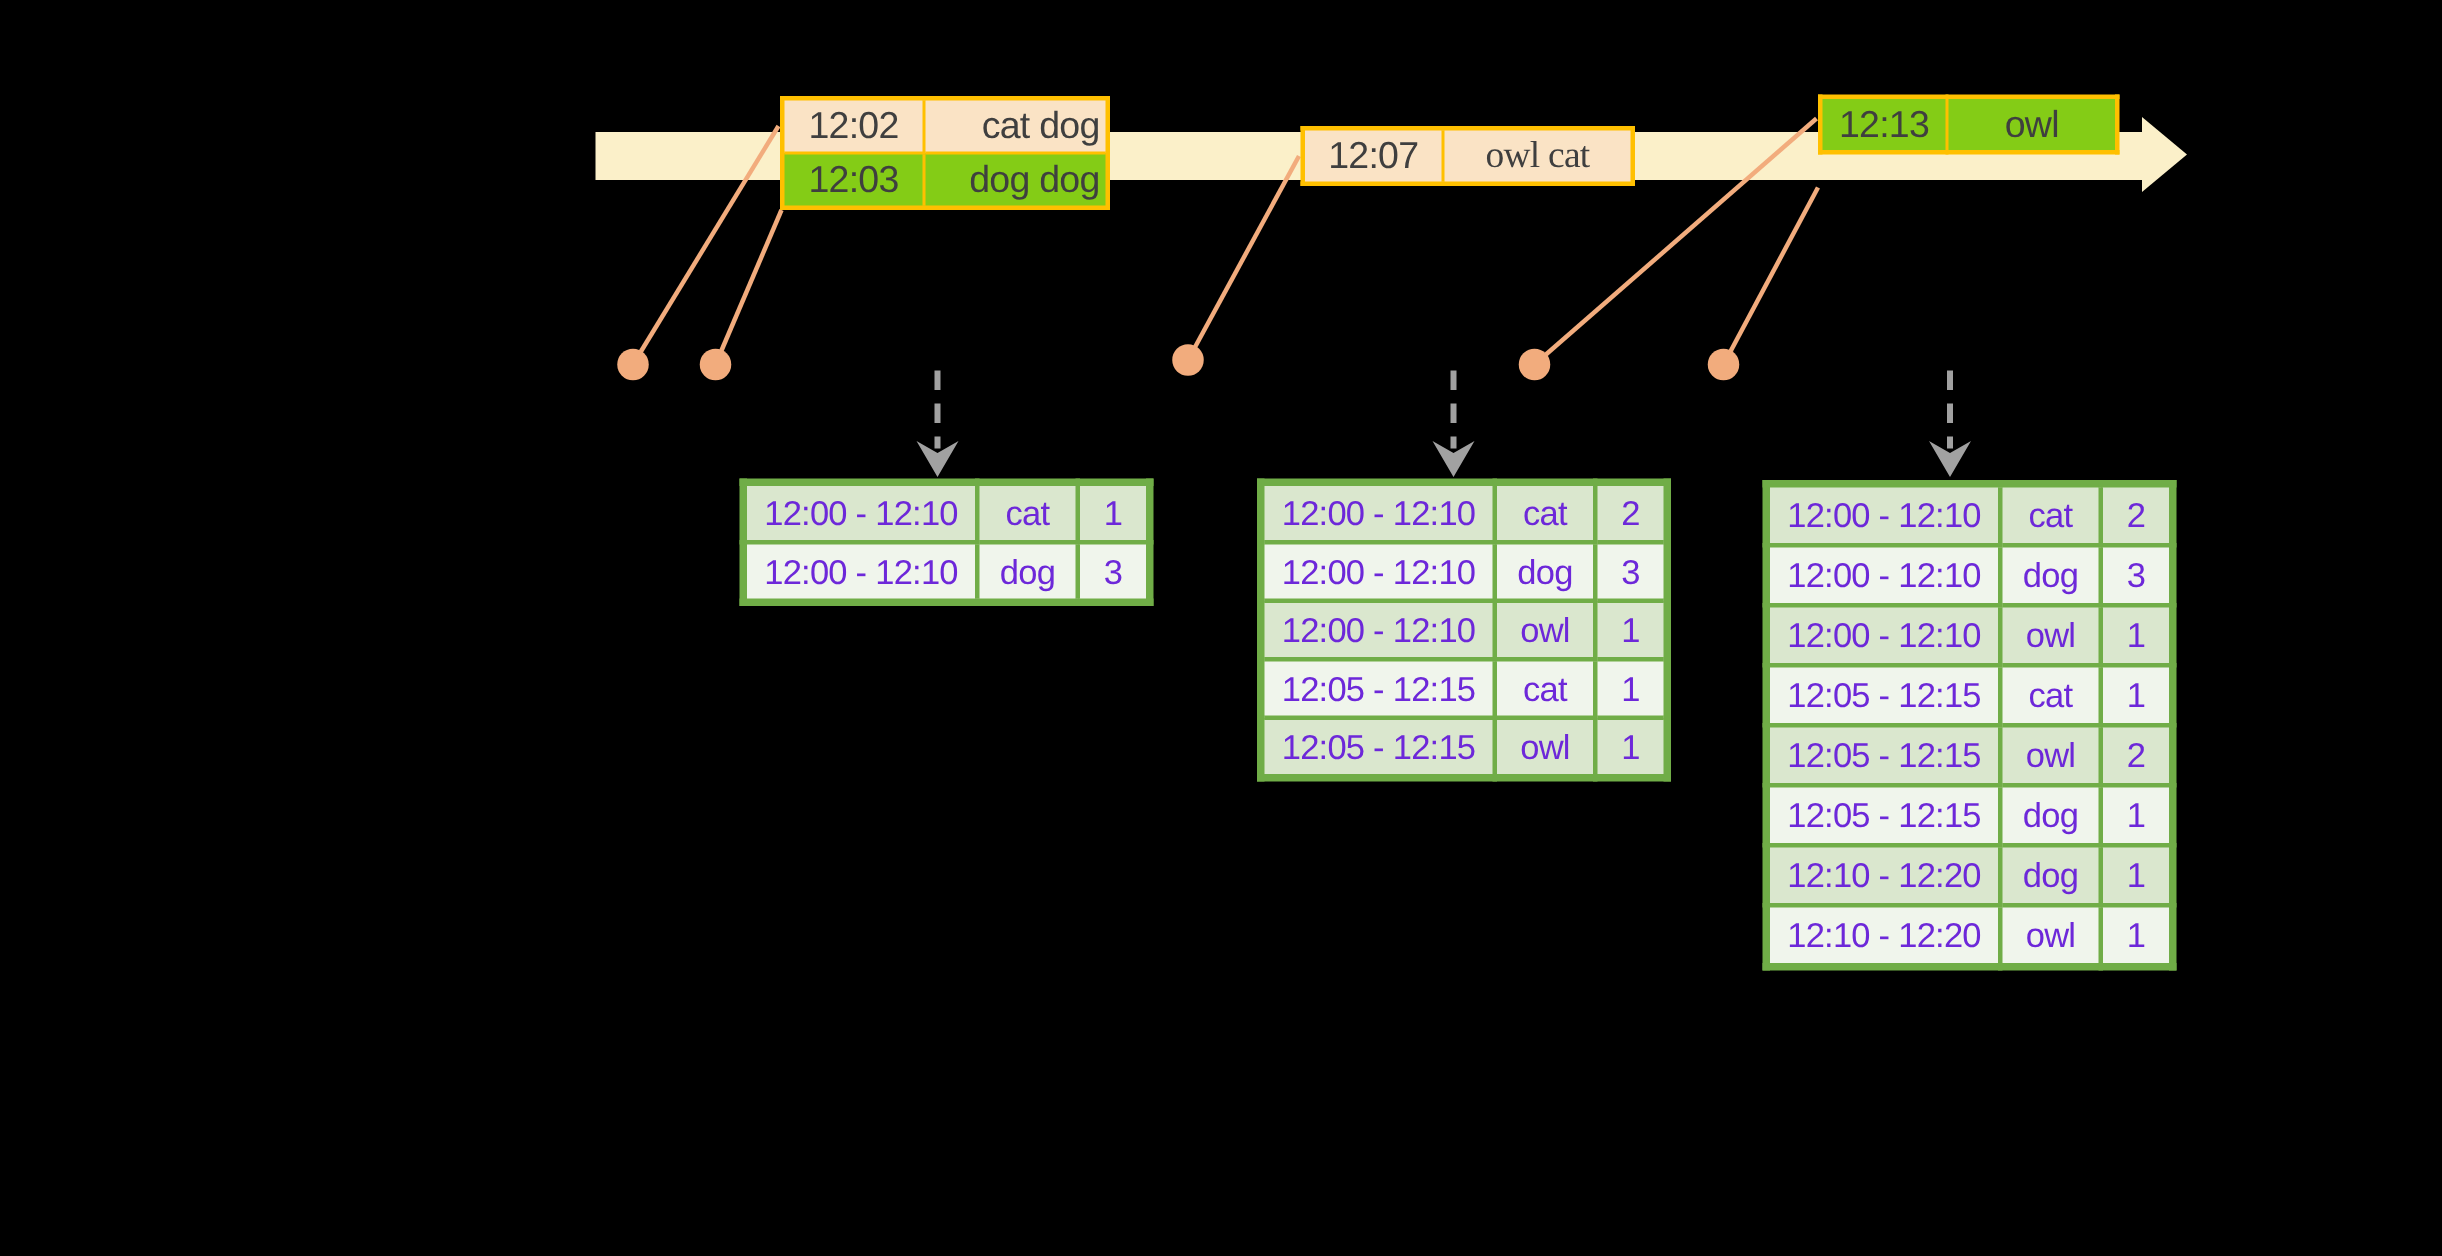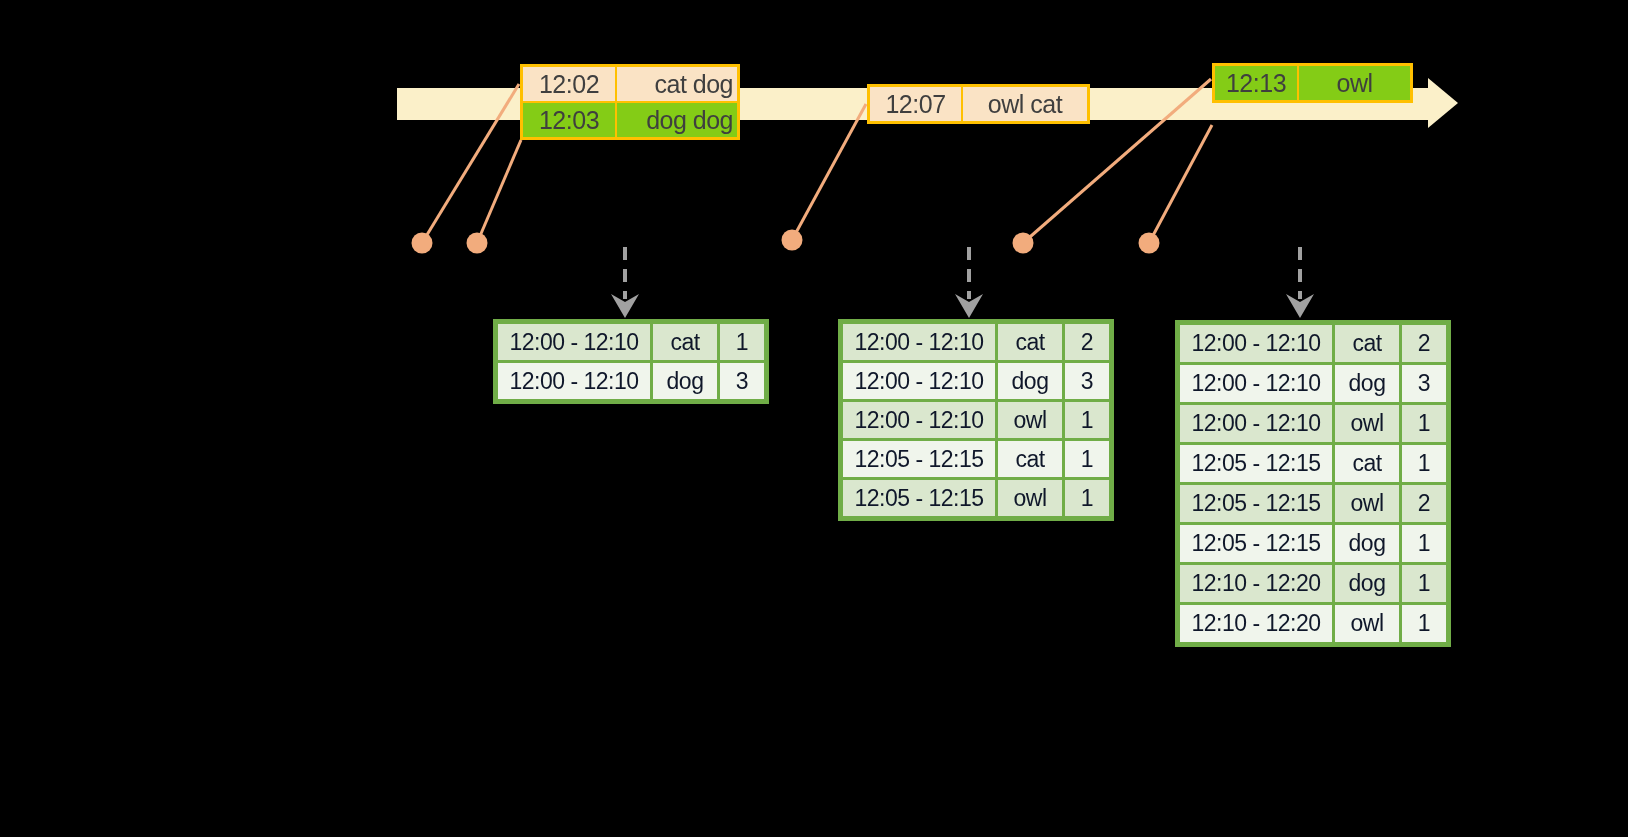--- a/index.html
+++ b/index.html
@@ -22,35 +22,35 @@
     text-align:center;
     vertical-align:middle;
     font-size:25px;
     letter-spacing:-0.5px;
     padding:0 4px;
     color:#3f3f3f;
   }
   table.evt tr.odd  td{background:#FAE3C5;}
   table.evt tr.even td{background:#84cc16;}
   #evt0 td.time{width:84px;}  #evt0 td.words{width:112px;text-align:right;}
-  #evt1 td.time{width:83px;}  #evt1 td.words{width:116px;}
+  #evt1 td.time{width:83px;}  #evt1 td.words{width:116px;font-family:Liberation Serif, serif;}
   #evt2 td.time{width:74px;}  #evt2 td.words{width:103px;}
 
   
   .res-wrap{position:absolute;z-index:2;}
   table.res{border-collapse:collapse;border:5px solid #70AD47;table-layout:fixed;}
   table.res td{
     border:3px solid #70AD47;
     height:36px;
     text-align:center;
     vertical-align:middle;
     font-size:23px;
     letter-spacing:-0.5px;
     padding:0 2px;
-    color:#0f172a;
+    color:#6d28d9;
   }
   #res2 td{height:37px;}
   table.res td.win {width:148px;}
   table.res td.word{width:60px;text-align:center;}
   table.res td.cnt {width:40px;}
   table.res tr.odd  td{background:#DAE7CE;}
   table.res tr.even td{background:#F0F5EC;}
 </style>
 </head>
 <body>

